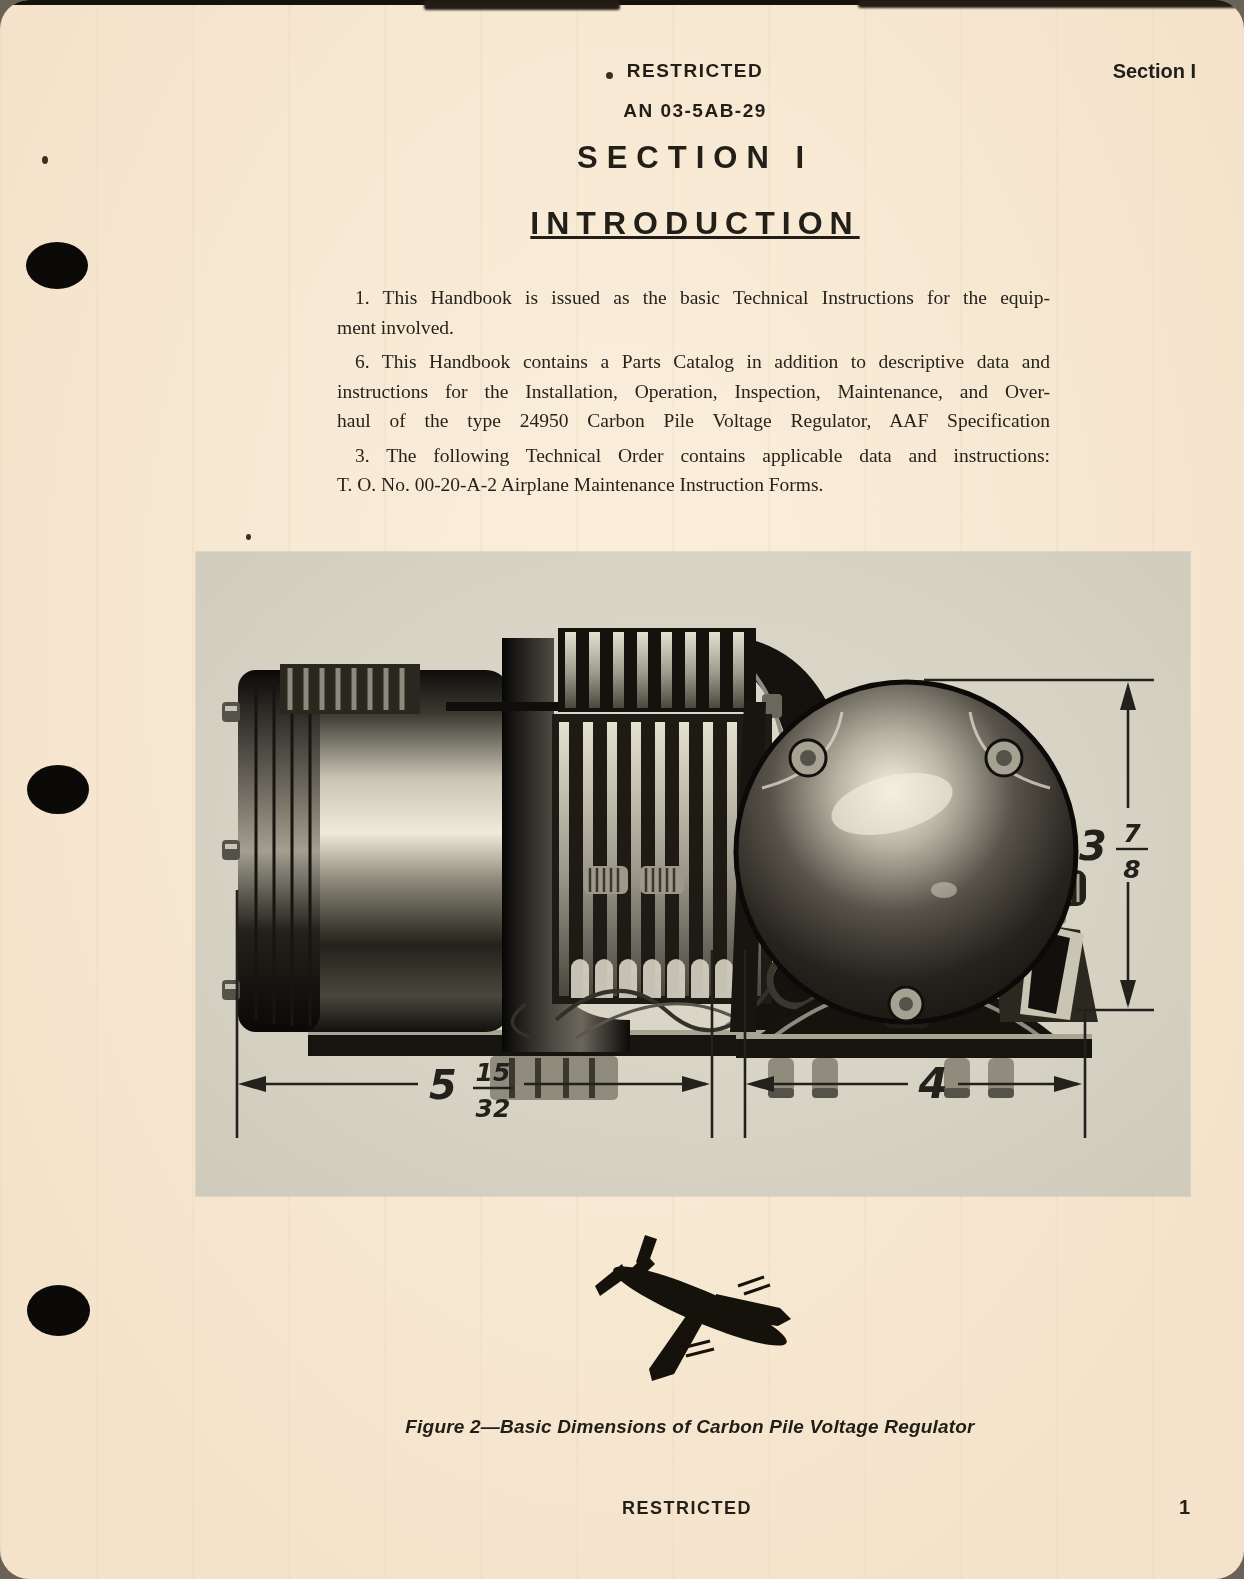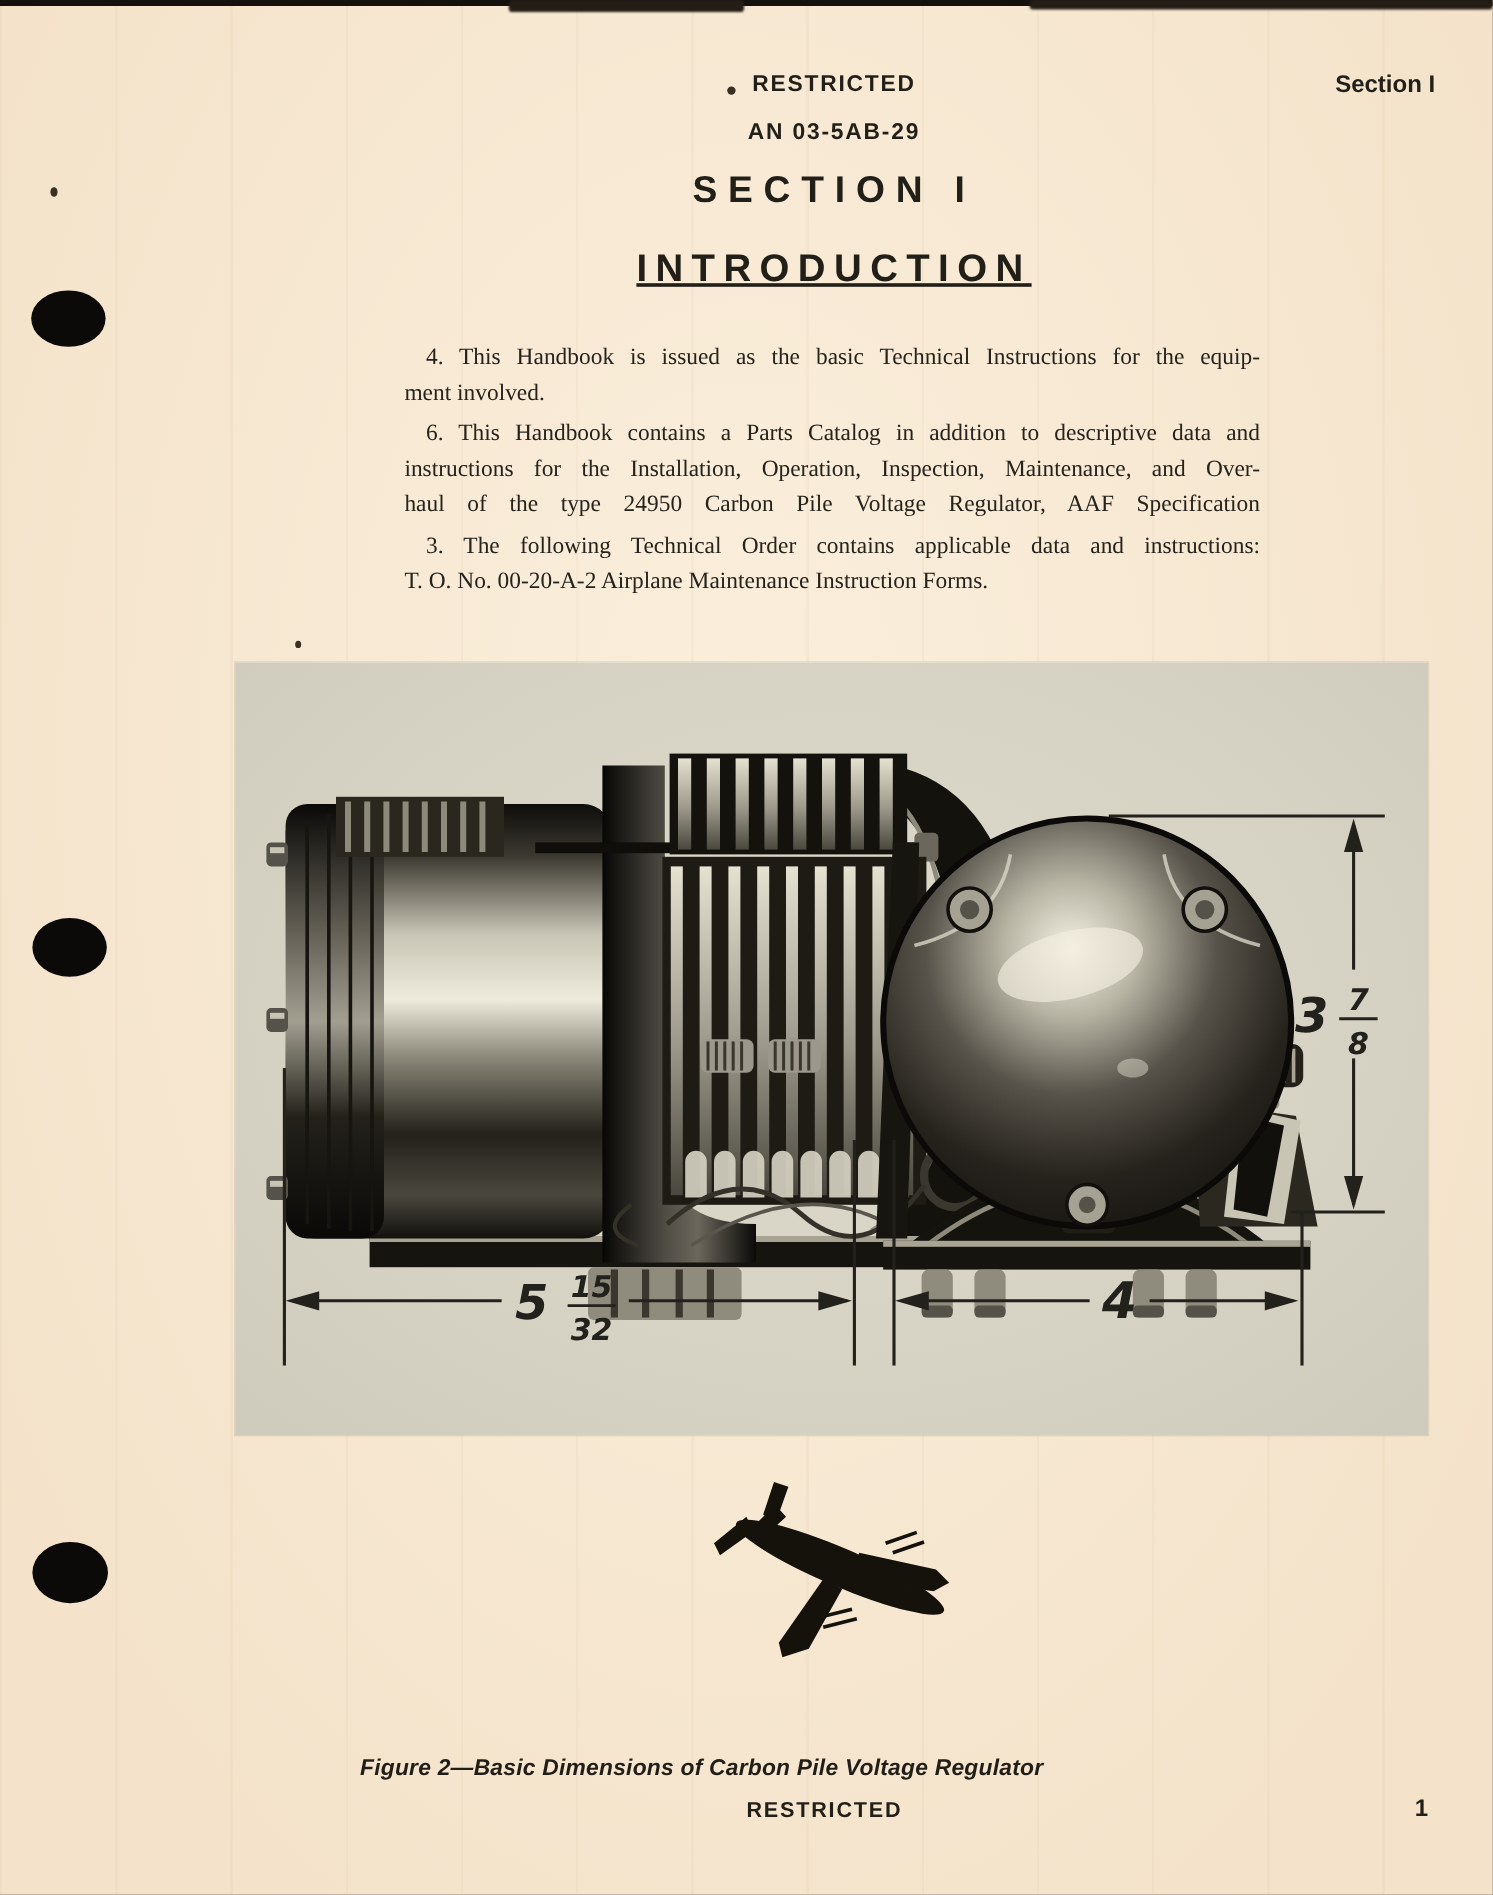--- a/index.html
+++ b/index.html
@@ -1,19 +1,19 @@
 <!DOCTYPE html>
 <html><head>
 <meta charset="utf-8">
 <style>
   html,body{margin:0;padding:0;background:#6b6257;}
   .page{
     position:relative;width:1244px;height:1579px;overflow:hidden;
     background:#f8e9d3;
-    font-family:"Liberation Serif", serif;color:#26221c;
+    font-family:"Liberation Serif", serif;color:#26221c;border-radius:29px;
   }
   .page::before{
     content:"";position:absolute;inset:0;pointer-events:none;
     background:
       repeating-linear-gradient(90deg, rgba(187,156,116,0.07) 0 2px, transparent 2px 96px),
       radial-gradient(ellipse at 50% 40%, rgba(255,250,238,0.35), rgba(214,178,134,0.12) 85%);
   }
   .topedge{position:absolute;left:0;top:0;width:1244px;height:5px;background:#15120e;}
   .smudge{position:absolute;background:#241d16;border-radius:3px;filter:blur(1px);}
   .speck{position:absolute;background:#3a2f23;border-radius:50%;}
@@ -32,21 +32,21 @@
   .para{margin:0 0 5px 0;}
   .bline{text-align:justify;text-align-last:justify;}
   .bline.last{text-align-last:left;}
   .bline.first{text-indent:18px;}
 
   .plate{position:absolute;left:196px;top:552px;width:994px;height:644px;
     background:radial-gradient(ellipse at 50% 45%, #ddd9cb 0%, #d7d3c4 60%, #cfcbbc 100%);
     box-shadow:0 0 0 1px rgba(120,105,80,0.15);}
   .plate svg{display:block;}
 
-  .caption{position:absolute;left:300px;top:1463px;width:780px;text-align:left;
+  .caption{position:absolute;left:300px;top:1416px;width:780px;text-align:center;
     font-family:"Liberation Sans", sans-serif;font-weight:bold;font-style:italic;
     font-size:19px;color:#211d17;letter-spacing:0.2px;}
   .footer-center{position:absolute;left:337px;top:1498px;width:700px;text-align:center;
     font-family:"Liberation Sans", sans-serif;font-weight:bold;font-size:18px;
     letter-spacing:1.5px;color:#221e18;}
   .pagenum{position:absolute;right:54px;top:1496px;font-family:"Liberation Sans", sans-serif;
     font-weight:bold;font-size:20px;color:#221e18;}
   .plane{position:absolute;left:588px;top:1228px;}
 </style>
 </head>
@@ -67,21 +67,21 @@
 
   <div class="hdr-center hdr-small" style="top:60px;">RESTRICTED</div>
   <div class="hdr-center hdr-small" style="top:100px;">AN 03-5AB-29</div>
   <div class="hdr-right">Section I</div>
 
   <div class="hdr-center title-line" style="top:140px;">SECTION I</div>
   <div class="hdr-center title-line2" style="top:205px;">INTRODUCTION</div>
 
   <div class="bodytext">
     <div class="para">
-      <div class="bline first">4. This Handbook is issued as the basic Technical Instructions for the equip-</div>
+      <div class="bline first">1. This Handbook is issued as the basic Technical Instructions for the equip-</div>
       <div class="bline last">ment involved.</div>
     </div>
     <div class="para">
       <div class="bline first">6. This Handbook contains a Parts Catalog in addition to descriptive data and</div>
       <div class="bline">instructions for the Installation, Operation, Inspection, Maintenance, and Over-</div>
       <div class="bline">haul of the type 24950 Carbon Pile Voltage Regulator, AAF Specification</div>
     </div>
     <div class="para">
       <div class="bline first">3. The following Technical Order contains applicable data and instructions:</div>
       <div class="bline last">T. O. No. 00-20-A-2 Airplane Maintenance Instruction Forms.</div>

